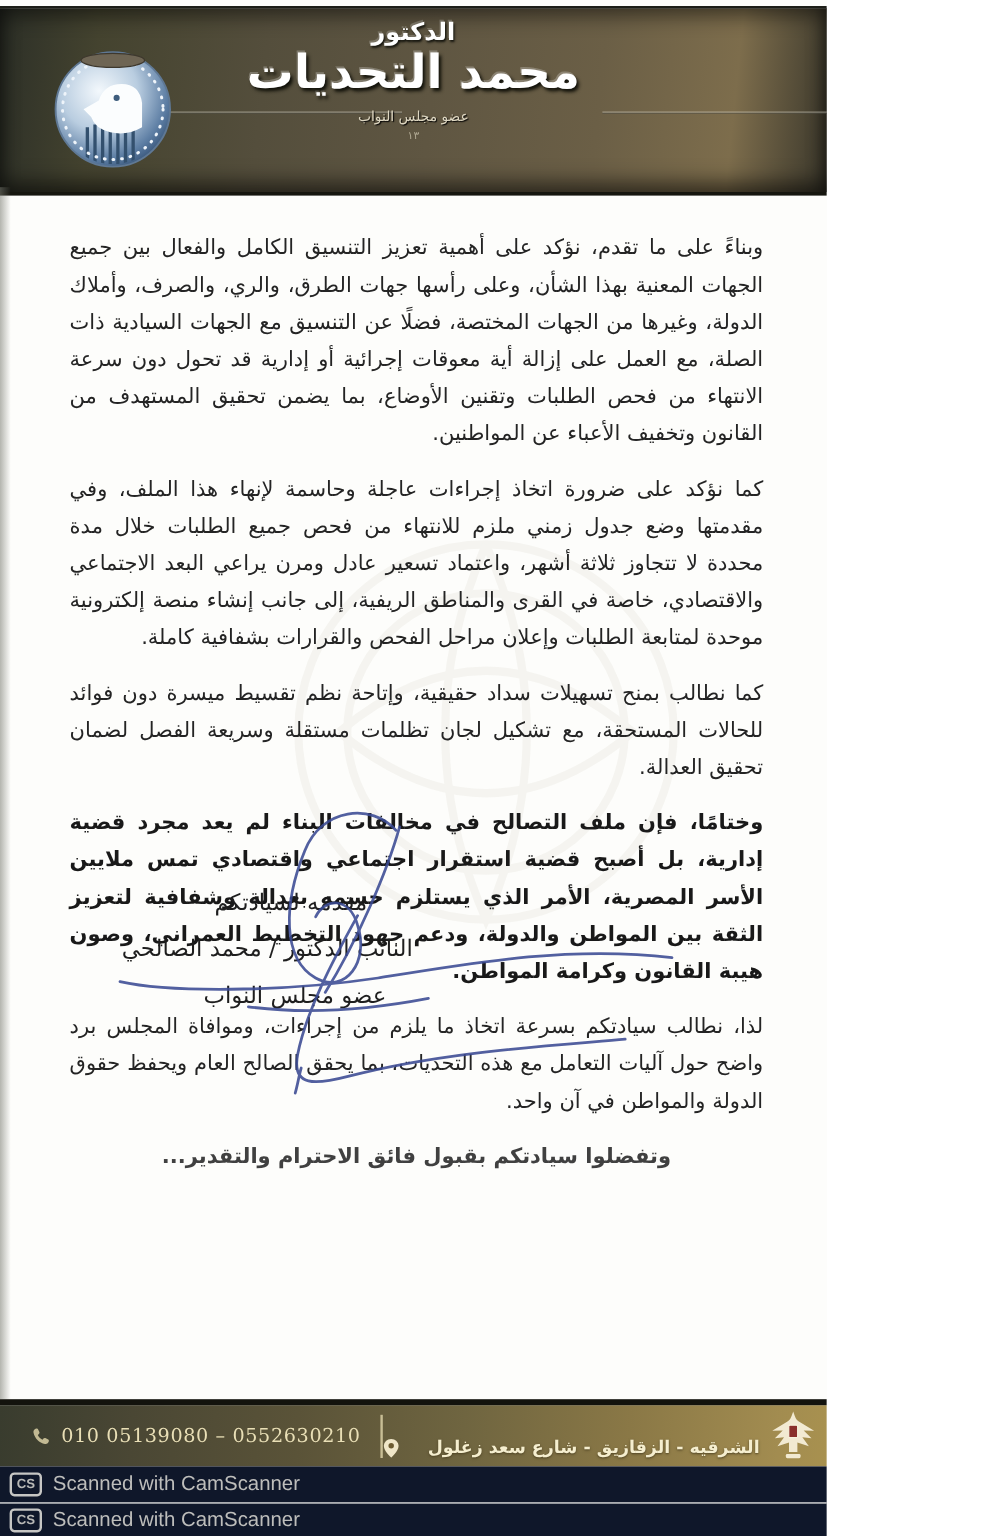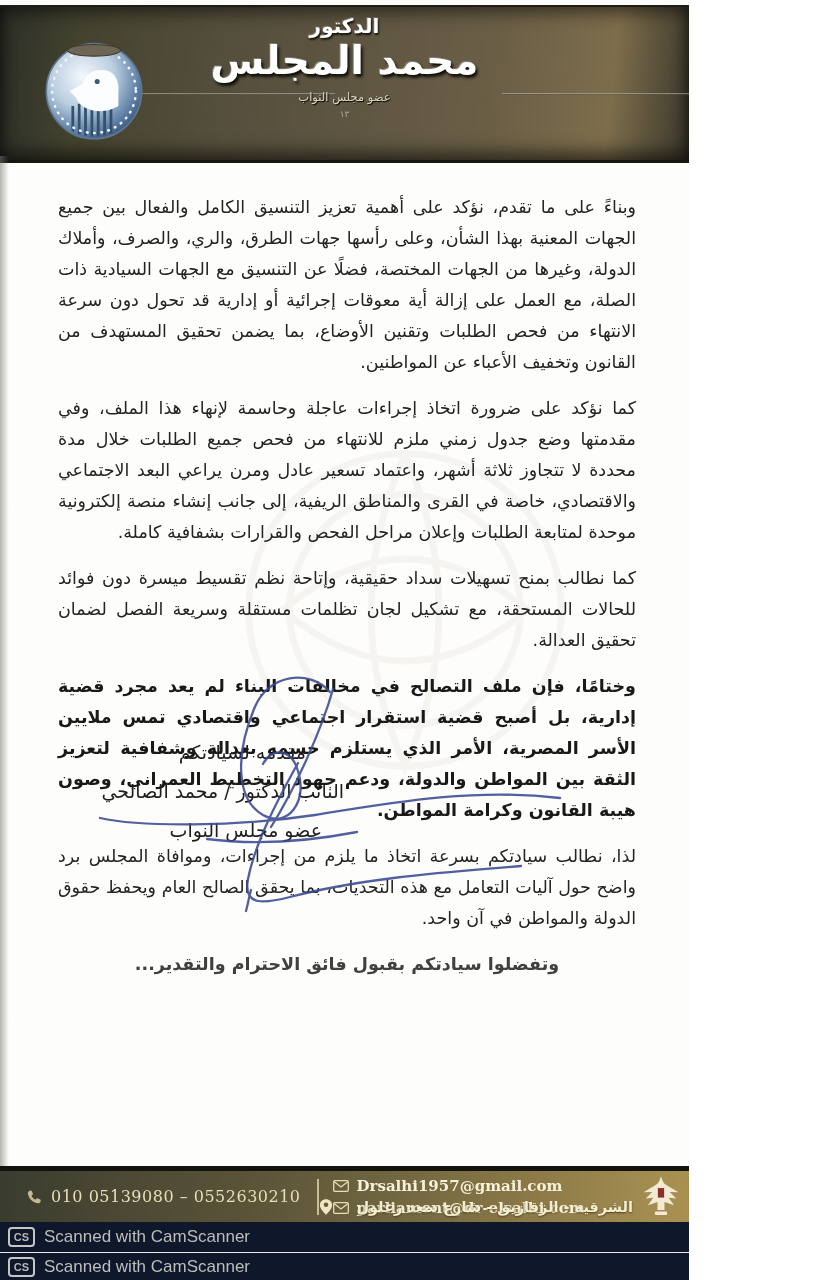--- a/index.html
+++ b/index.html
@@ -110,21 +110,21 @@
         </g>
         <path d="M27,52 L39,45 Q43,32 57,32 Q71,32 73,47 L73,66 Q61,73 48,70 Q36,67 33,58 Z" fill="#fbfdfe"></path>
         <circle cx="53" cy="43" r="2.4" fill="#3e5d7d"></circle>
       </g>
       <circle cx="50" cy="52" r="39.5" fill="none" stroke="#eef4fa" stroke-width="2.4" stroke-dasharray="0.6 6.2" stroke-linecap="round"></circle>
       <ellipse cx="50" cy="13.5" rx="25" ry="5.5" fill="#6e6554" stroke="#3e382d" stroke-width="1"></ellipse>
     </svg>
 
     <div class="header-center">
       <div class="title-prefix">الدكتور</div>
-      <div class="calli-name">محمد المجلس</div>
+      <div class="calli-name">محمد التحديات</div>
       <div class="calli-sub">عضو مجلس النواب</div>
       <div class="calli-mark">١٣</div>
     </div>
 
     <svg class="logo-right" width="100" height="100" viewBox="0 0 100 100">
       <defs>
         <radialGradient id="gGold" cx="42%" cy="36%" r="75%">
           <stop offset="0%" stop-color="#f1e5ba"></stop>
           <stop offset="55%" stop-color="#d2bd7f"></stop>
           <stop offset="90%" stop-color="#9c8546"></stop>
@@ -183,36 +183,20 @@
       <div class="phone-row">
         <svg width="16" height="16" viewBox="0 0 16 16">
           <path d="M4.2,1.5 C5,1.3 5.6,1.7 5.9,2.4 L6.8,4.4 C7,5 6.9,5.6 6.4,6 L5.5,6.8 C6.3,8.6 7.6,9.9 9.4,10.7 L10.2,9.8 C10.6,9.3 11.2,9.2 11.8,9.4 L13.8,10.3 C14.5,10.6 14.9,11.2 14.7,12 C14.4,13.4 13,14.6 11.5,14.3 C6.6,13.3 2.9,9.6 1.9,4.7 C1.6,3.2 2.8,1.8 4.2,1.5 Z" fill="#d9cfa4" opacity="0.85"></path>
         </svg>
         <span>010 05139080 – 0552630210</span>
       </div>
     </div>
 
     <div class="vdiv"></div>
 
-    <div class="emails">
-      <div class="email-row">
-        <svg width="16" height="12" viewBox="0 0 16 12">
-          <rect x="0.7" y="0.7" width="14.6" height="10.6" rx="1.2" fill="none" stroke="#e8ddb0" stroke-width="1.3"></rect>
-          <path d="M1,1.5 L8,7 L15,1.5" fill="none" stroke="#e8ddb0" stroke-width="1.3"></path>
-        </svg>
-        <span>Drsalhi1957@gmail.com</span>
-      </div>
-      <div class="email-row">
-        <svg width="16" height="12" viewBox="0 0 16 12">
-          <rect x="0.7" y="0.7" width="14.6" height="10.6" rx="1.2" fill="none" stroke="#e8ddb0" stroke-width="1.3"></rect>
-          <path d="M1,1.5 L8,7 L15,1.5" fill="none" stroke="#e8ddb0" stroke-width="1.3"></path>
-        </svg>
-        <span>parliament@dr-elsalhi.com</span>
-      </div>
-    </div>
 
     <div class="address-wrap">
       <svg width="14" height="18" viewBox="0 0 16 19">
         <path d="M8,0.5 C4,0.5 1,3.5 1,7.3 C1,12.3 8,18.3 8,18.3 C8,18.3 15,12.3 15,7.3 C15,3.5 12,0.5 8,0.5 Z" fill="#efe6c8"></path>
         <circle cx="8" cy="7" r="2.6" fill="#6b5a30"></circle>
       </svg>
       <span class="address-text">الشرقيه - الزقازيق - شارع سعد زغلول</span>
     </div>
 
     <svg class="egypt-eagle" width="44" height="48" viewBox="0 0 40 44">

